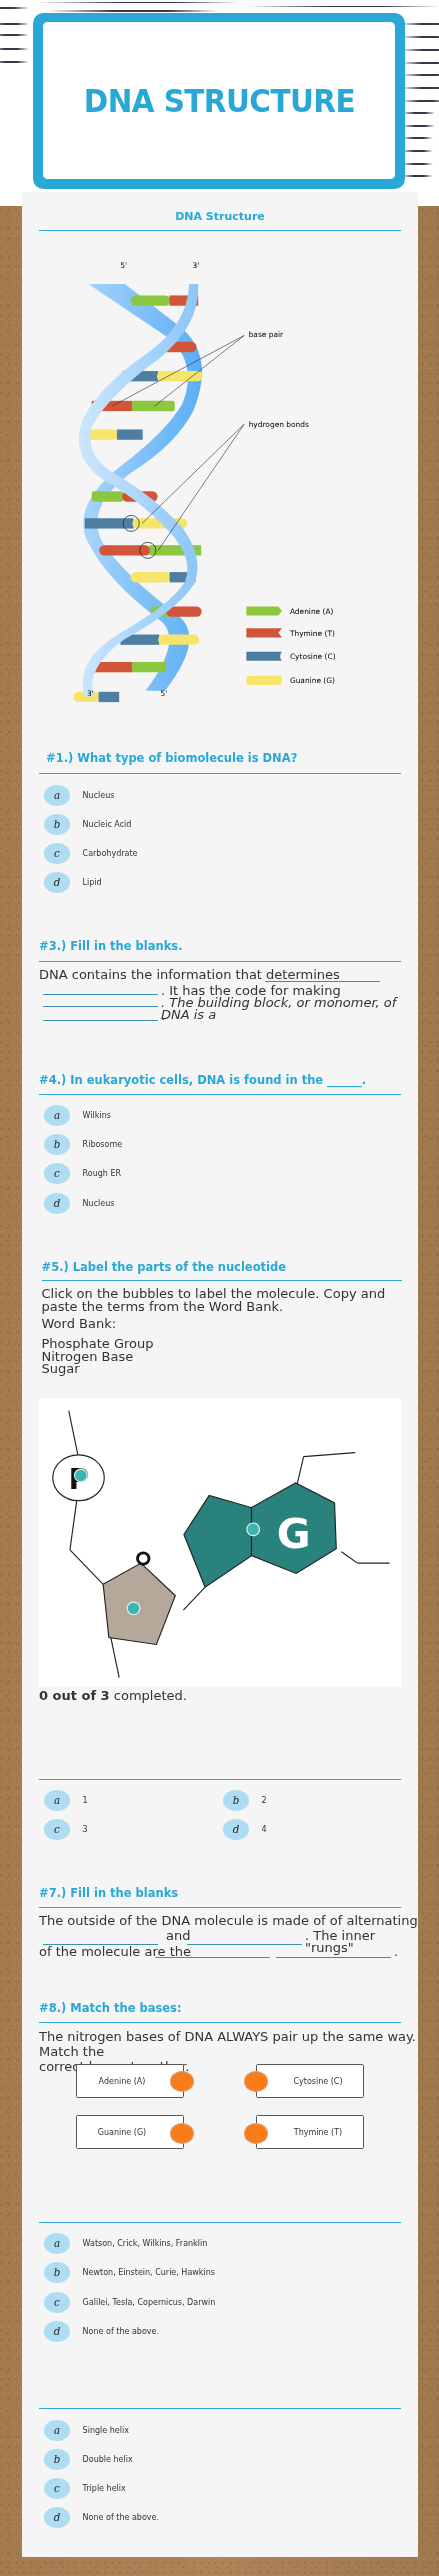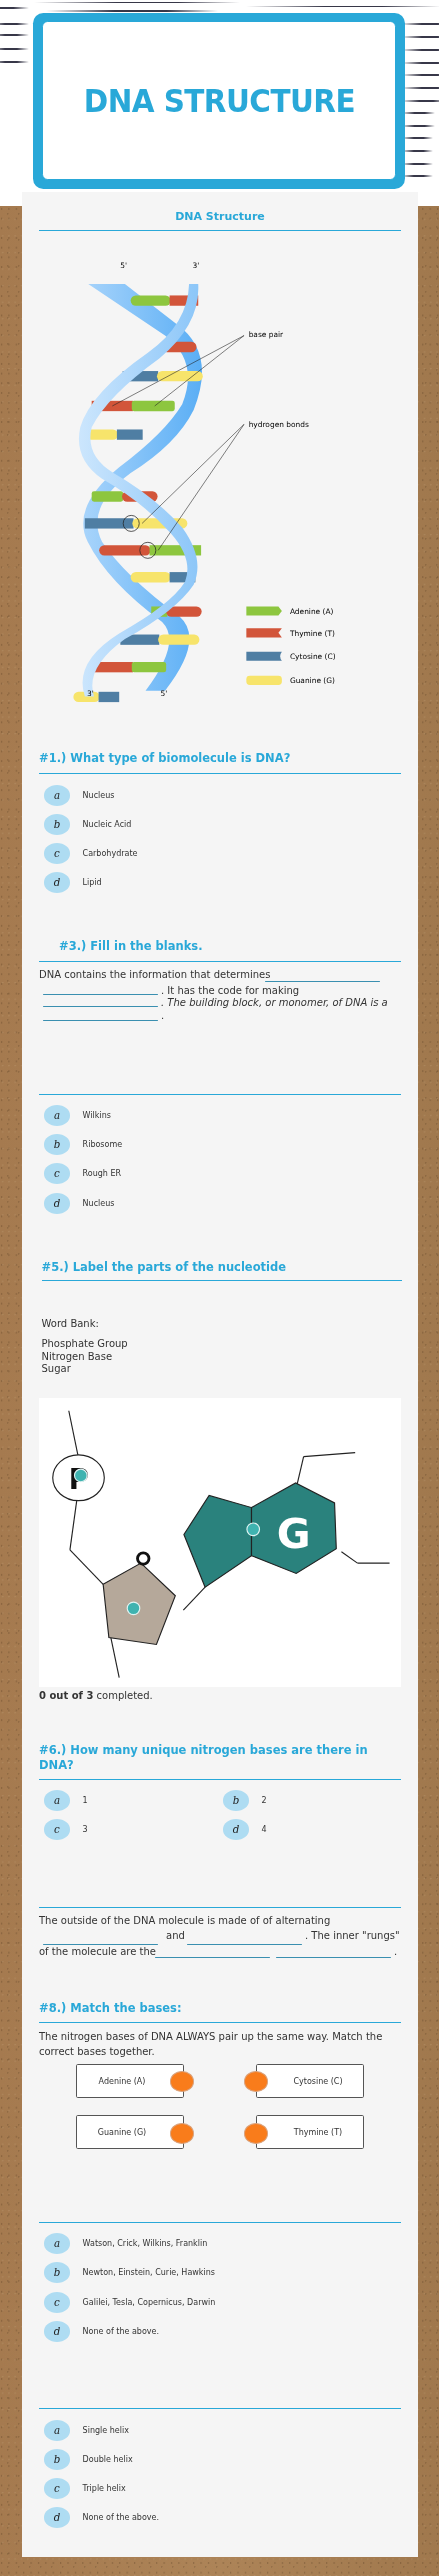--- a/index.html
+++ b/index.html
@@ -53,21 +53,21 @@
   .center-title { text-align: center; font-size: 11px; }
 
   .opt { position: absolute; height: 20.6px; display: flex; align-items: center; }
   .bubble {
     width: 26px; height: 20.6px; border-radius: 50%; background: #aedcf2;
     display: flex; align-items: center; justify-content: center;
     font-family: "DejaVu Serif", serif; font-style: italic; font-size: 10.3px; color: #222;
   }
   .opt-label { margin-left: 12.6px; font-size: 8px; color: #333; }
 
-  .body-text { position: absolute; left: 17px; font-size: 10px; color: #333; line-height: 11.5px; }
+  .body-text { position: absolute; left: 17px; font-size: 13px; color: #333; line-height: 11.5px; }
   .blank { position: absolute; height: 0.6px; background: #3a8fb0; border-radius: 0.6px; }
 
   .match-box {
     position: absolute; width: 108px; height: 34px; background: #fff;
     border: 0.6px solid #555; border-radius: 1.7px;
     display: flex; align-items: center; justify-content: center;
     font-size: 8px; color: #333;
   }
   .match-dot {
     position: absolute; width: 24px; height: 20.6px; border-radius: 50%;
@@ -180,70 +180,72 @@
       <text x="438" y="656" class="legend-text">Adenine (A)</text>
       <polygon points="362,681 424,681 418,689 424,697 362,697" fill="#d2553a"></polygon>
       <text x="438" y="694" class="legend-text">Thymine (T)</text>
       <path d="M362 722 L424 722 Q418 730 424 738 L362 738 Z" fill="#4f7ea3"></path>
       <text x="438" y="735" class="legend-text">Cytosine (C)</text>
       <rect x="362" y="764" width="62" height="16" rx="6" fill="#f7e46b"></rect>
       <text x="438" y="777" class="legend-text">Guanine (G)</text>
     </g>
   </svg>
 
-  <div class="sec-title" style="top:559px;">#1.) What type of biomolecule is DNA?</div>
+  <div class="sec-title" style="top:559px;margin-left:7px;">#1.) What type of biomolecule is DNA?</div>
   <div class="rule" style="top:581px;"></div>
   <div class="opt" style="left:22px;top:593px;">
       <div class="bubble">a</div>
       <span class="opt-label">Nucleus</span>
     </div>
   <div class="opt" style="left:22px;top:622px;">
       <div class="bubble">b</div>
       <span class="opt-label">Nucleic Acid</span>
     </div>
   <div class="opt" style="left:22px;top:651px;">
       <div class="bubble">c</div>
       <span class="opt-label">Carbohydrate</span>
     </div>
   <div class="opt" style="left:22px;top:680px;">
       <div class="bubble">d</div>
       <span class="opt-label">Lipid</span>
     </div>
 
-  <div class="sec-title" style="top:747px;margin-left:20px;">#3.) Fill in the blanks.</div>
+  <div class="sec-title" style="top:747px;">#3.) Fill in the blanks.</div>
   <div class="rule" style="top:769px;"></div>
   <div class="body-text" style="top:777px;">DNA contains the information that determines</div>
   <div class="blank" style="left:243px;top:789px;width:115px;"></div>
   <div class="blank" style="left:20.6px;top:802px;width:115px;"></div>
   <div class="body-text" style="left:139px;top:793px;">. It has the code for making</div>
   <div class="blank" style="left:20.6px;top:814px;width:115px;"></div>
   <div class="body-text" style="left:139px;top:805px;font-style:italic;">. The building block, or monomer, of DNA is a</div>
   <div class="blank" style="left:20.6px;top:828px;width:115px;"></div>
   <div class="body-text" style="left:139px;top:818px;">.</div>
 
+  <div class="sec-title" style="top:881px;">#4.) In eukaryotic cells, DNA is found in the ______.</div>
   <div class="rule" style="top:902px;"></div>
   <div class="opt" style="left:22px;top:913px;">
       <div class="bubble">a</div>
       <span class="opt-label">Wilkins</span>
     </div>
   <div class="opt" style="left:22px;top:942px;">
       <div class="bubble">b</div>
       <span class="opt-label">Ribosome</span>
     </div>
   <div class="opt" style="left:22px;top:971px;">
       <div class="bubble">c</div>
       <span class="opt-label">Rough ER</span>
     </div>
   <div class="opt" style="left:22px;top:1001px;">
       <div class="bubble">d</div>
       <span class="opt-label">Nucleus</span>
     </div>
 
   <div class="sec-title" style="top:1068px;left:19.5px;">#5.) Label the parts of the nucleotide</div>
   <div class="rule" style="top:1088px;left:19.5px;width:360px;"></div>
+  <div class="body-text" style="top:1095px;left:19.5px;width:355px;line-height:13px;">Click on the bubbles to label the molecule.   Copy and paste the terms from the Word Bank.</div>
   <div class="body-text" style="top:1126px;left:19.5px;">Word Bank:</div>
   <div class="body-text" style="top:1146px;left:19.5px;line-height:12.6px;">
     <div>Phosphate Group</div>
     <div>Nitrogen Base</div>
     <div>Sugar</div>
   </div>
 
   <div class="nucleo-box">
     <svg width="362" height="289" viewBox="0 0 632 504">
       <g stroke="#222" stroke-width="2" fill="none">
@@ -264,39 +266,39 @@
       <circle cx="182" cy="280" r="10" fill="#fff" stroke="#111" stroke-width="5"></circle>
       <circle cx="165" cy="367" r="11" fill="#3fb3b0" stroke="#e0f4f3" stroke-width="2"></circle>
       <polygon points="290,330 253,238 297,170 371,191 371,275" fill="#2a827d" stroke="#222" stroke-width="2"></polygon>
       <polygon points="371,191 448,148 516,183 519,263 449,306 371,275" fill="#2a827d" stroke="#222" stroke-width="2"></polygon>
       <text x="415" y="262" font-family="DejaVu Sans, sans-serif" font-weight="bold" font-size="72" fill="#fff">G</text>
       <circle cx="374" cy="229" r="11" fill="#3fb3b0" stroke="#e0f4f3" stroke-width="2"></circle>
     </svg>
   </div>
   <div class="body-text" style="top:1498px;"><b>0 out of 3</b><span> completed.</span></div>
 
-  <div class="sec-title" style="top:1551px;">#6.) How many unique nitrogen bases are there in DNA?</div>
   <div class="rule" style="top:1587px;"></div>
   <div class="opt" style="left:22px;top:1598px;">
       <div class="bubble">a</div>
       <span class="opt-label">1</span>
     </div>
   <div class="opt" style="left:201px;top:1598px;">
       <div class="bubble">b</div>
       <span class="opt-label">2</span>
     </div>
   <div class="opt" style="left:22px;top:1627px;">
       <div class="bubble">c</div>
       <span class="opt-label">3</span>
     </div>
   <div class="opt" style="left:201px;top:1627px;">
       <div class="bubble">d</div>
       <span class="opt-label">4</span>
     </div>
 
+  <div class="sec-title" style="top:1694px;">#7.) Fill in the blanks</div>
   <div class="rule" style="top:1715px;"></div>
   <div class="body-text" style="top:1723px;">The outside of the DNA molecule is made of of alternating</div>
   <div class="blank" style="left:20.6px;top:1752px;width:115px;"></div>
   <div class="body-text" style="left:144px;top:1738px;">and</div>
   <div class="blank" style="left:165px;top:1752px;width:115px;"></div>
   <div class="body-text" style="left:283px;top:1738px;">. The inner "rungs"</div>
   <div class="body-text" style="top:1754px;">of the molecule are the</div>
   <div class="blank" style="left:133px;top:1765px;width:115px;"></div>
   <div class="blank" style="left:254px;top:1765px;width:115px;"></div>
   <div class="body-text" style="left:372px;top:1754px;">.</div>

